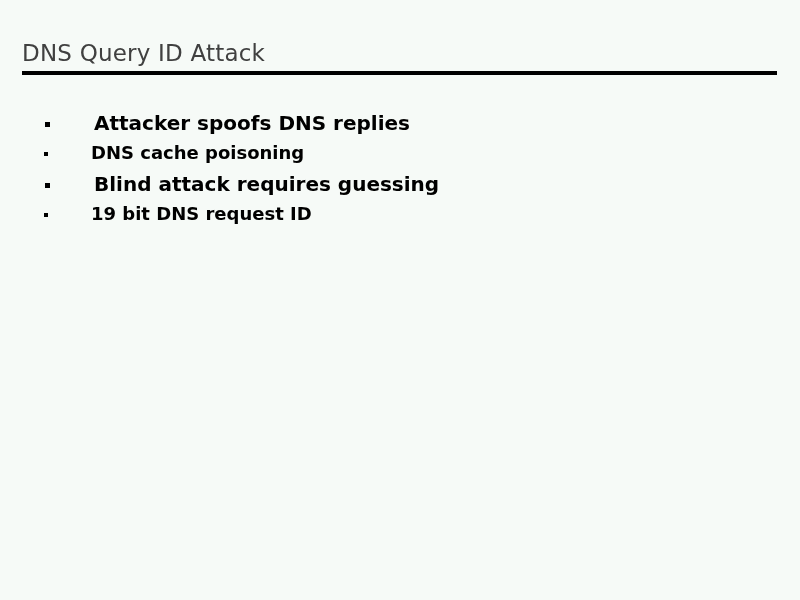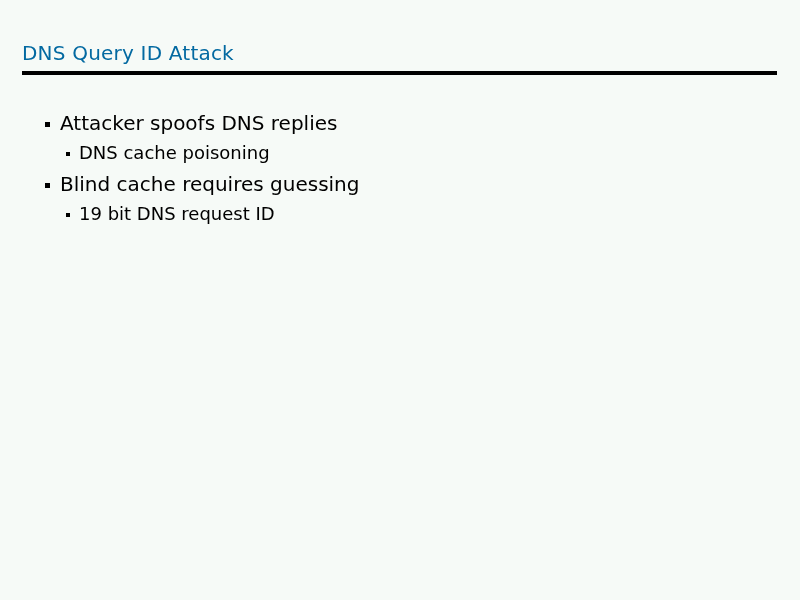--- a/index.html
+++ b/index.html
@@ -22,24 +22,24 @@
 
   
   #title-block {
     position: absolute;
     left: 22px;
     top: 36px;
     width: 756px;
   }
   #slide-title {
     font-family: "DejaVu Sans", sans-serif;
-    font-size: 20px;
+    font-size: 23px;
     line-height: 34px;
     font-weight: 400;
-    color: #0369a1;
+    color: #404040;
     letter-spacing: 0.2px;
     white-space: nowrap;
   }
   #title-rule {
     position: absolute;
     left: 22px;
     top: 71px;
     width: 755px;
     height: 4px;
     background: #000000;
@@ -56,44 +56,45 @@
     position: relative;
     display: flex;
     align-items: flex-start;
     color: #000000;
   }
   .bullet-row.level-1 {
     padding-left: 45px;
     height: 31px;
   }
   .bullet-row.level-2 {
-    padding-left: 66px;
+    padding-left: 44px;
     height: 30px;
   }
   .marker {
     flex: 0 0 auto;
     background: #000000;
   }
   .level-1 > .marker {
     width: 5px;
     height: 5px;
     margin-top: 12px;
     margin-right: 10px;
   }
   .level-2 > .marker {
     width: 4px;
     height: 4px;
     margin-top: 11px;
     margin-right: 9px;
   }
   .bullet-text {
     font-family: "DejaVu Sans", sans-serif;
-    font-weight: 400;
+    font-weight: 700;
     color: #000000;
     white-space: nowrap;
+    margin-left: 34px;
   }
   .level-1 .bullet-text {
     font-size: 20px;
     line-height: 26px;
   }
   .level-2 .bullet-text {
     font-size: 18px;
     line-height: 24px;
   }
 </style>
@@ -115,21 +116,21 @@
       <span class="bullet-text">Attacker spoofs DNS replies</span>
     </div>
 
     <div class="bullet-row level-2">
       <span class="marker"></span>
       <span class="bullet-text">DNS cache poisoning</span>
     </div>
 
     <div class="bullet-row level-1">
       <span class="marker"></span>
-      <span class="bullet-text">Blind cache requires guessing</span>
+      <span class="bullet-text">Blind attack requires guessing</span>
     </div>
 
 
     <div class="bullet-row level-2">
       <span class="marker"></span>
       <span class="bullet-text">19 bit DNS request ID</span>
     </div>
 
   </div>
 

